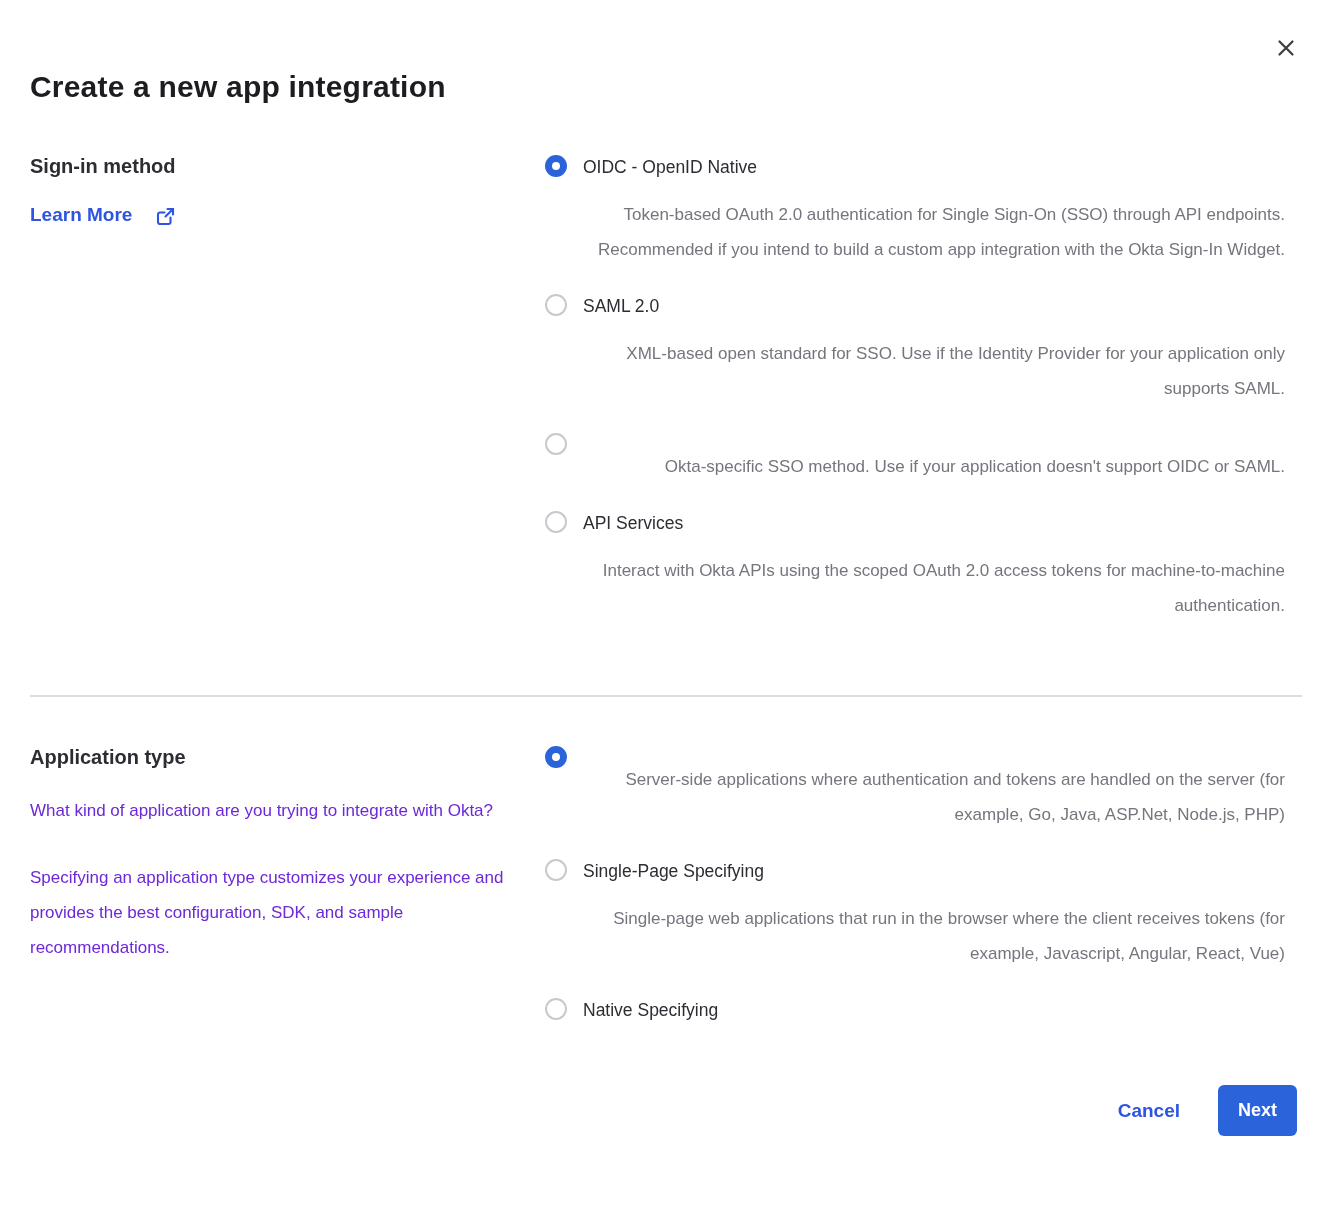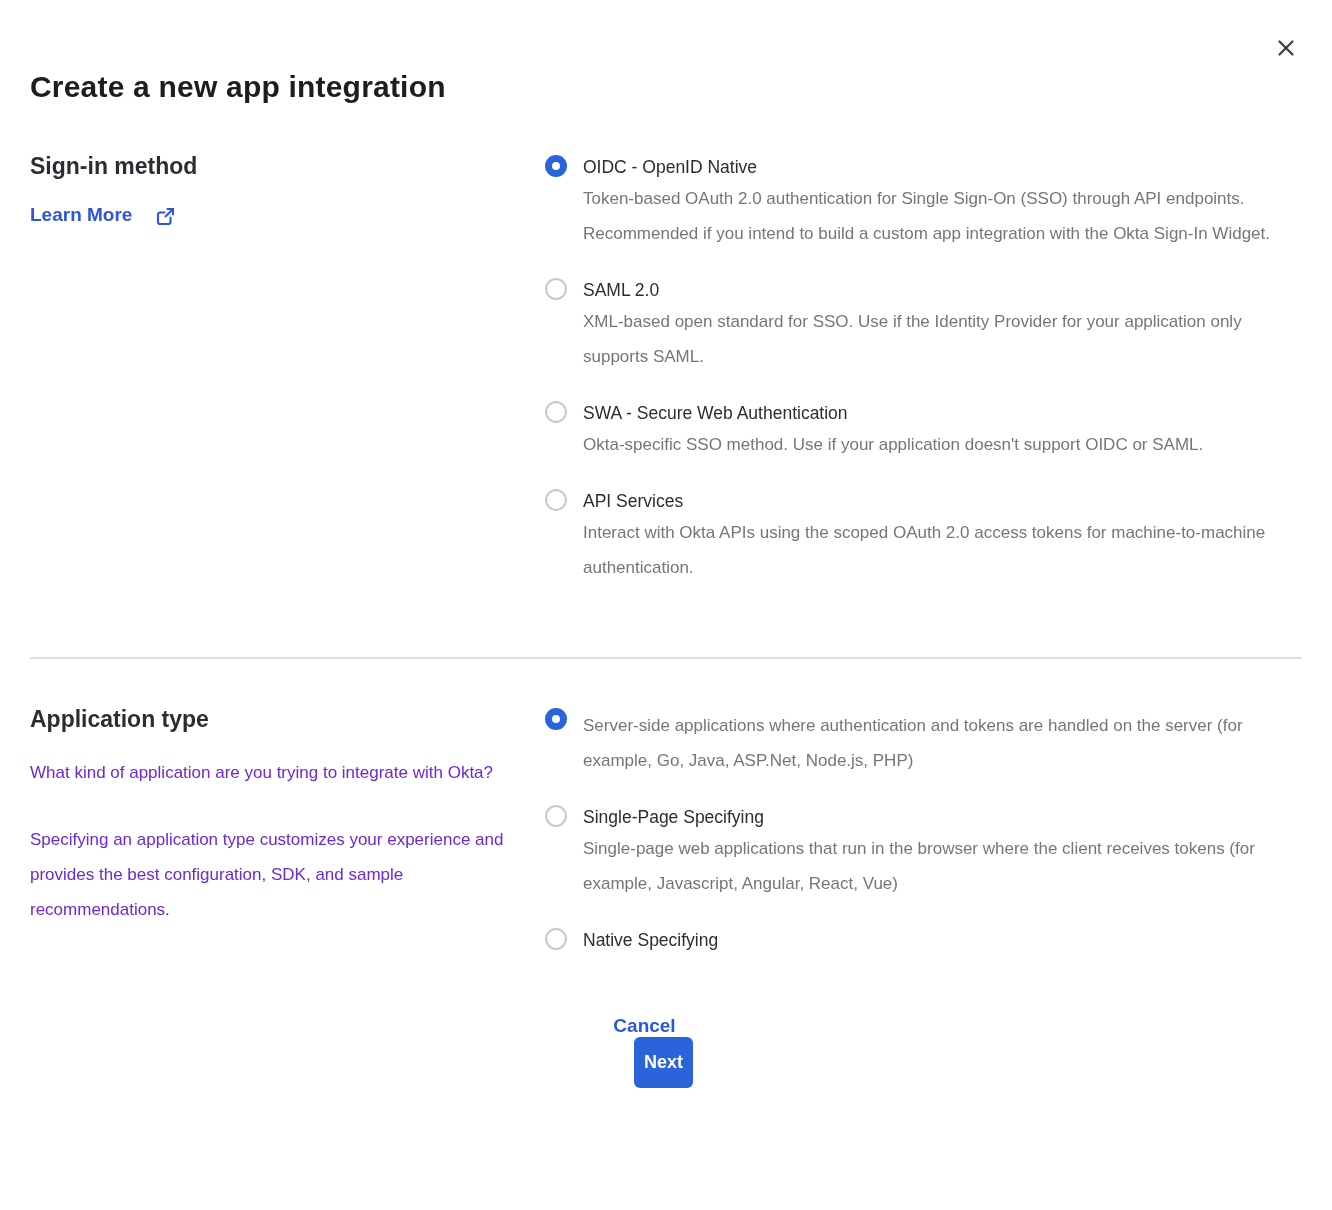--- a/index.html
+++ b/index.html
@@ -23,21 +23,21 @@
 
   .dialog-title {
     font-size: 30px; font-weight: 700; letter-spacing: 0.2px;
     color: #1d1d21; margin-top: 20px;
   }
 
   .section-row { display: flex; align-items: flex-start; margin-top: 50px; }
   .left-col { width: 475px; flex-shrink: 0; margin-right: 40px; }
   .right-col { flex: 1; max-width: 740px; }
 
-  .section-label { font-size: 23px; font-weight: 700; color: #2c2c33; line-height: 24px; }
+  .section-label { font-size: 20px; font-weight: 700; color: #2c2c33; line-height: 24px; }
 
   .learn-more {
     display: inline-flex; align-items: center; gap: 24px;
     margin-top: 26px; color: #2d55e1; font-size: 19px; font-weight: 700;
     text-decoration: none; cursor: pointer;
   }
   .learn-more svg { display: block; margin-top: 2px; }
 
   .left-paragraph {
     color: #6d28d9; font-size: 17px; line-height: 35px; margin-top: 24px;
@@ -52,42 +52,43 @@
     border: 2px solid #c8c8ce; background: #ffffff;
     flex-shrink: 0; margin-top: 1px; margin-right: 16px;
   }
   .radio.selected { border: 7px solid #2b63db; }
 
   .option-text { flex: 1; }
   .option-label {
     font-size: 17.5px; font-weight: 500; color: #2c2c33; line-height: 26px;
   }
   .option-desc {
-    font-size: 17px; color: #75757e; line-height: 35px; margin-top: 1px;
+    font-size: 17px; color: #75757e; line-height: 35px; margin-top: 17px;
     max-width: 725px;
+    text-align: right;
   }
 
   .divider {
     border: none; border-top: 2px solid #dcdce2;
     margin: 72px 0 0 0;
   }
   .section-row.second { margin-top: 48px; }
 
   .footer {
     display: flex; justify-content: flex-end; align-items: center;
-    margin-top: 62px; padding-right: 5px; flex-direction: column;
+    margin-top: 62px; padding-right: 5px;
   }
   .cancel-link {
     color: #2d55e1; font-size: 19px; font-weight: 700;
     margin-right: 38px; cursor: pointer; text-decoration: none;
   }
   .next-button {
     background: #2b63db; color: #ffffff; border: none;
     font-family: inherit; font-size: 18px; font-weight: 700;
-    padding: 15px 10px; border-radius: 6px; cursor: pointer;
+    padding: 15px 20px; border-radius: 6px; cursor: pointer;
   }
 </style>
 </head>
 <body>
 
 <div class="dialog">
 
   <div class="close-btn">
     <svg width="18" height="18" viewBox="0 0 18 18" aria-hidden="true">
       <path d="M2.5 2.5 L15.5 15.5 M15.5 2.5 L2.5 15.5" stroke="#3c3c42" stroke-width="2.2" stroke-linecap="round"></path>
@@ -123,21 +124,20 @@
     <span class="radio"></span>
     <span class="option-text">
       <span class="option-label" style="display:block">SAML 2.0</span>
       <span class="option-desc" style="display:block">XML-based open standard for SSO. Use if the Identity Provider for your application only supports SAML.</span>
     </span>
   </div>
 
   <div class="option">
     <span class="radio"></span>
     <span class="option-text">
-      <span class="option-label" style="display:block">SWA - Secure Web Authentication</span>
       <span class="option-desc" style="display:block">Okta-specific SSO method. Use if your application doesn't support OIDC or SAML.</span>
     </span>
   </div>
 
   <div class="option">
     <span class="radio"></span>
     <span class="option-text">
       <span class="option-label" style="display:block">API Services</span>
       <span class="option-desc" style="display:block">Interact with Okta APIs using the scoped OAuth 2.0 access tokens for machine-to-machine authentication.</span>
     </span>

